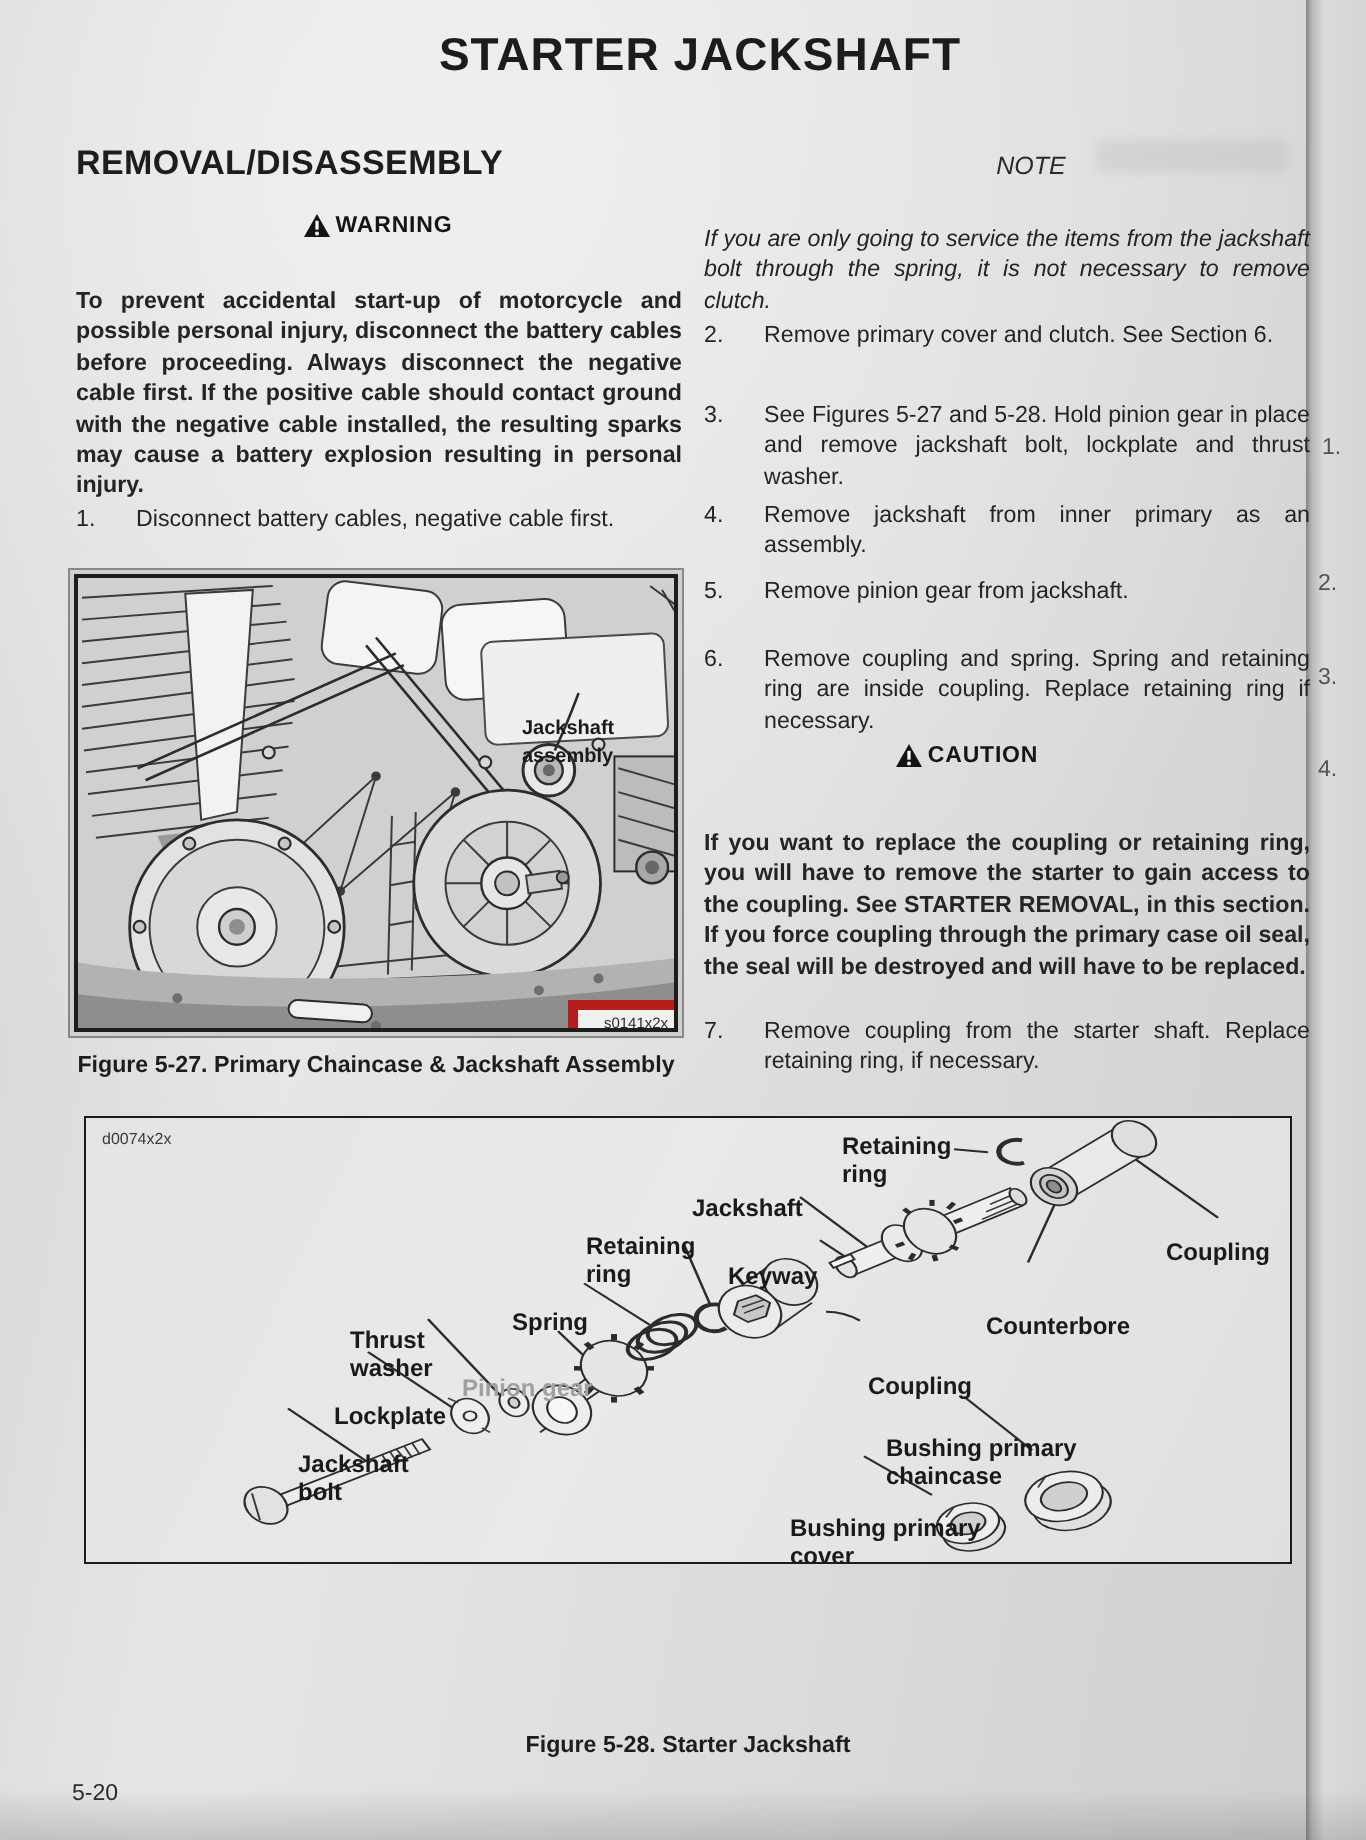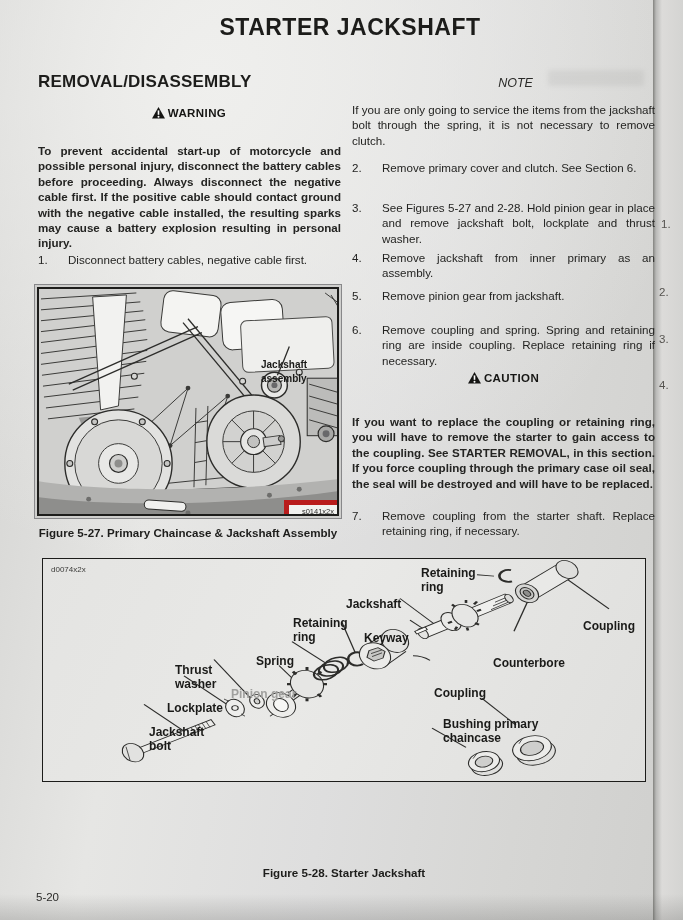--- a/index.html
+++ b/index.html
@@ -23,21 +23,21 @@
   .ghost{position:absolute;background:#8a8a88;opacity:.14;filter:blur(2.5px);border-radius:2px;}
   .bottom-shade{left:0;right:0;bottom:0;height:26px;
     background:linear-gradient(180deg,rgba(0,0,0,0) 0%,rgba(80,80,78,0.22) 100%);}
 
   .title{left:30px;top:14px;width:640px;text-align:center;
     font-size:23px;font-weight:700;letter-spacing:.5px;color:#1c1c1a;}
   .col-head{font-size:17px;font-weight:700;color:#1d1d1b;letter-spacing:.2px;}
   .note-head{font-style:italic;font-size:12.5px;color:#2a2a28;}
   .body-txt{font-size:11.6px;line-height:15.4px;text-align:justify;color:#242422;}
   .bold{font-weight:700;}
-  .italic{}
+  .italic{font-style:italic;margin-top:10px;}
   .whead{display:flex;align-items:center;justify-content:center;gap:3px;
     font-size:11.5px;font-weight:700;letter-spacing:.4px;color:#151513;}
   .step{display:flex;font-size:11.6px;line-height:15.4px;color:#242422;}
   .step .num{width:30px;flex:0 0 30px;}
   .step .txt{flex:1;text-align:justify;}
 
   
   .fig27{left:34px;top:284px;width:308px;height:235px;border:1px solid #88888a;
     background:#cfcfcd;box-sizing:border-box;padding:2px;}
   .fig27-inner{position:relative;width:100%;height:100%;border:2px solid #1d1d1b;
@@ -208,36 +208,36 @@
     </div>
   </div>
   <div class="abs caption" style="left:34px;top:526px;width:308px;">Figure 5-27. Primary Chaincase &amp; Jackshaft Assembly</div>
 
   <div class="abs step" style="left:352px;top:160px;width:303px;">
     <span class="num">2.</span>
     <span class="txt">Remove primary cover and clutch. See Section 6.</span>
   </div>
   <div class="abs step" style="left:352px;top:200px;width:303px;">
     <span class="num">3.</span>
-    <span class="txt">See Figures 5-27 and 2-28. Hold pinion gear in place and remove jackshaft bolt, lockplate and thrust washer.</span>
+    <span class="txt">See Figures 5-27 and 5-28. Hold pinion gear in place and remove jackshaft bolt, lockplate and thrust washer.</span>
   </div>
   <div class="abs step" style="left:352px;top:250px;width:303px;">
     <span class="num">4.</span>
     <span class="txt">Remove jackshaft from inner primary as an assembly.</span>
   </div>
   <div class="abs step" style="left:352px;top:288px;width:303px;">
     <span class="num">5.</span>
     <span class="txt">Remove pinion gear from jackshaft.</span>
   </div>
   <div class="abs step" style="left:352px;top:322px;width:303px;">
     <span class="num">6.</span>
     <span class="txt">Remove coupling and spring. Spring and retaining ring are inside coupling. Replace retaining ring if necessary.</span>
   </div>
 
-  <div class="abs whead" style="left:352px;top:372px;width:303px;">
+  <div class="abs whead" style="left:332px;top:372px;width:303px;">
     <span style="display:inline-flex;">
       <svg width="13" height="12" viewBox="0 0 13 12">
           <path d="M6.5 0 L13 11.5 H0 Z" fill="#141412"></path>
           <rect x="5.7" y="3.4" width="1.6" height="4.4" fill="#ffffff"></rect>
           <circle cx="6.5" cy="9.7" r="1" fill="#ffffff"></circle>
         </svg>
     </span>
     <span>CAUTION</span>
   </div>
   <div class="abs body-txt bold" style="left:352px;top:414px;width:303px;">If you want to replace the coupling or retaining ring, you will have to remove the starter to gain access to the coupling. See STARTER REMOVAL, in this section. If you force coupling through the primary case oil seal, the seal will be destroyed and will have to be replaced.</div>
@@ -369,19 +369,20 @@
     <div class="lbl" style="left:321px;top:73px;">Keyway</div>
     <div class="lbl" style="left:450px;top:98px;">Counterbore</div>
     <div class="lbl" style="left:250px;top:58px;width:74px;">Retaining ring</div>
     <div class="lbl" style="left:213px;top:96px;">Spring</div>
     <div class="lbl faded" style="left:188px;top:129px;width:95px;">Pinion gear</div>
     <div class="lbl" style="left:132px;top:105px;width:58px;">Thrust washer</div>
     <div class="lbl" style="left:90px;top:143px;padding-left:34px;">Lockplate</div>
     <div class="lbl" style="left:62px;top:167px;width:70px;margin-left:44px;">Jackshaft bolt</div>
     <div class="lbl" style="left:391px;top:128px;">Coupling</div>
     <div class="lbl" style="left:400px;top:159px;width:135px;">Bushing primary chaincase</div>
+    <div class="lbl" style="left:352px;top:199px;width:115px;">Bushing primary cover</div>
   </div>
   <div class="abs caption" style="left:42px;top:866px;width:604px;">Figure 5-28. Starter Jackshaft</div>
 
   <div class="abs pagenum">5-20</div>
 
   <div class="abs bottom-shade"></div>
 </div>
 
 </body></html>

